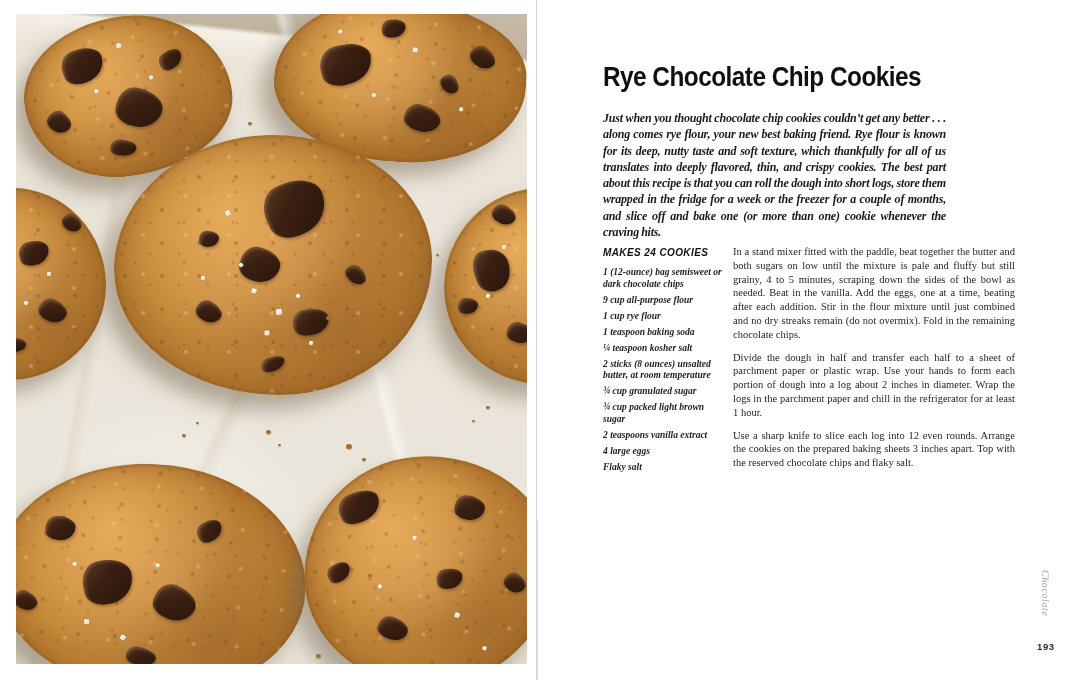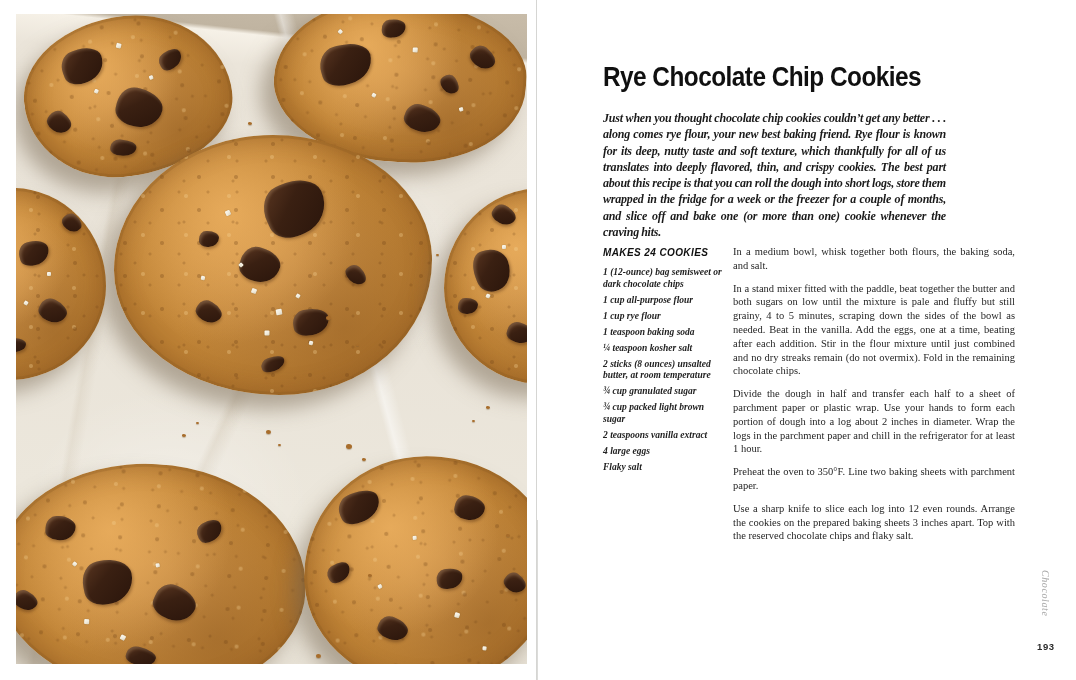--- a/index.html
+++ b/index.html
@@ -195,38 +195,36 @@
   <div class="gutter"></div>
 
   <div class="right-page">
     <h1 class="title">Rye Chocolate Chip Cookies</h1>
     <p class="intro">Just when you thought chocolate chip cookies couldn’t get any better . . . along comes rye flour, your new best baking friend. Rye flour is known for its deep, nutty taste and soft texture, which thankfully for all of us translates into deeply flavored, thin, and crispy cookies. The best part about this recipe is that you can roll the dough into short logs, store them wrapped in the fridge for a week or the freezer for a couple of months, and slice off and bake one (or more than one) cookie whenever the craving hits.</p>
 
     <div class="ingredients-col">
       <div class="yield">MAKES 24 COOKIES</div>
       <div id="ingredients-list">
           <div class="ingredient">1 (12-ounce) bag semisweet or dark chocolate chips</div>
-          <div class="ingredient">1 cup all-purpose flour</div>
+          <div class="ingredient">9 cup all-purpose flour</div>
           <div class="ingredient">1 cup rye flour</div>
           <div class="ingredient">1 teaspoon baking soda</div>
           <div class="ingredient">¼ teaspoon kosher salt</div>
           <div class="ingredient">2 sticks (8 ounces) unsalted butter, at room temperature</div>
           <div class="ingredient">¾ cup granulated sugar</div>
           <div class="ingredient">¾ cup packed light brown sugar</div>
           <div class="ingredient">2 teaspoons vanilla extract</div>
           <div class="ingredient">4 large eggs</div>
           <div class="ingredient">Flaky salt</div>
         </div>
     </div>
 
     <div id="steps" class="steps-col">
-        <p class="step">In a medium bowl, whisk together both flours, the baking soda, and salt.</p>
         <p class="step">In a stand mixer fitted with the paddle, beat together the butter and both sugars on low until the mixture is pale and fluffy but still grainy, 4 to 5 minutes, scraping down the sides of the bowl as needed. Beat in the vanilla. Add the eggs, one at a time, beating after each addition. Stir in the flour mixture until just combined and no dry streaks remain (do not overmix). Fold in the remaining chocolate chips.</p>
         <p class="step">Divide the dough in half and transfer each half to a sheet of parchment paper or plastic wrap. Use your hands to form each portion of dough into a log about 2 inches in diameter. Wrap the logs in the parchment paper and chill in the refrigerator for at least 1 hour.</p>
-        <p class="step">Preheat the oven to 350°F. Line two baking sheets with parchment paper.</p>
         <p class="step">Use a sharp knife to slice each log into 12 even rounds. Arrange the cookies on the prepared baking sheets 3 inches apart. Top with the reserved chocolate chips and flaky salt.</p>
       </div>
 
     <div class="chapter">Chocolate</div>
     <div class="pagenum">193</div>
   </div>
 
 </div>
 
 </body></html>

